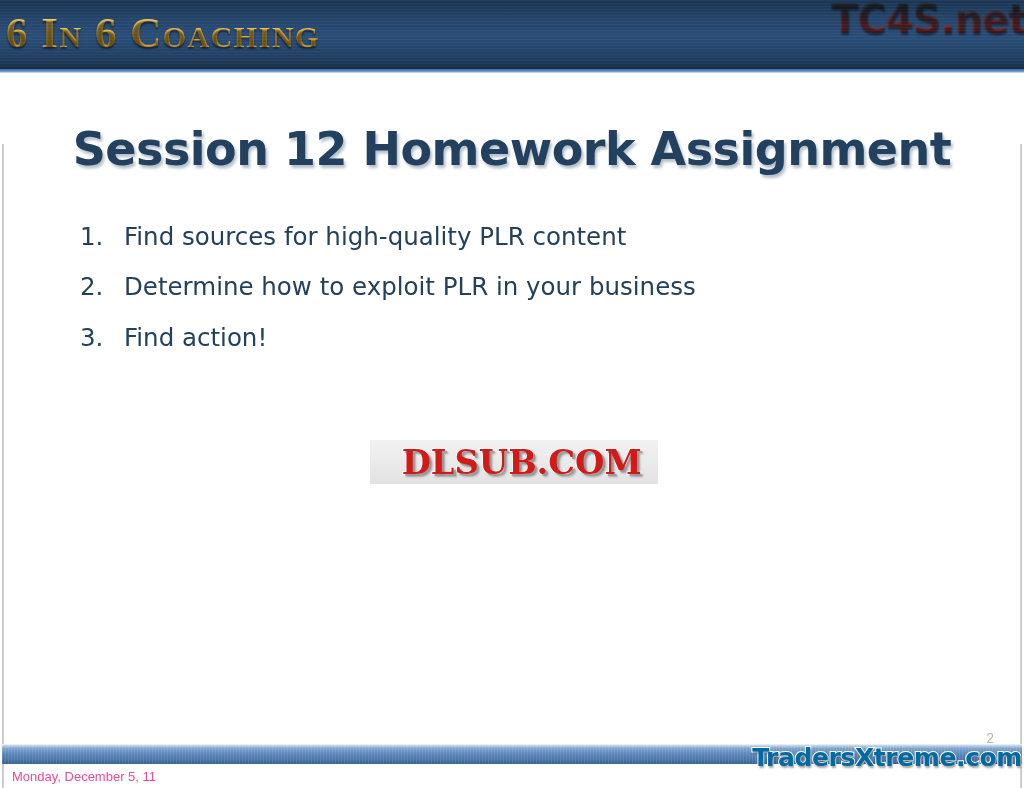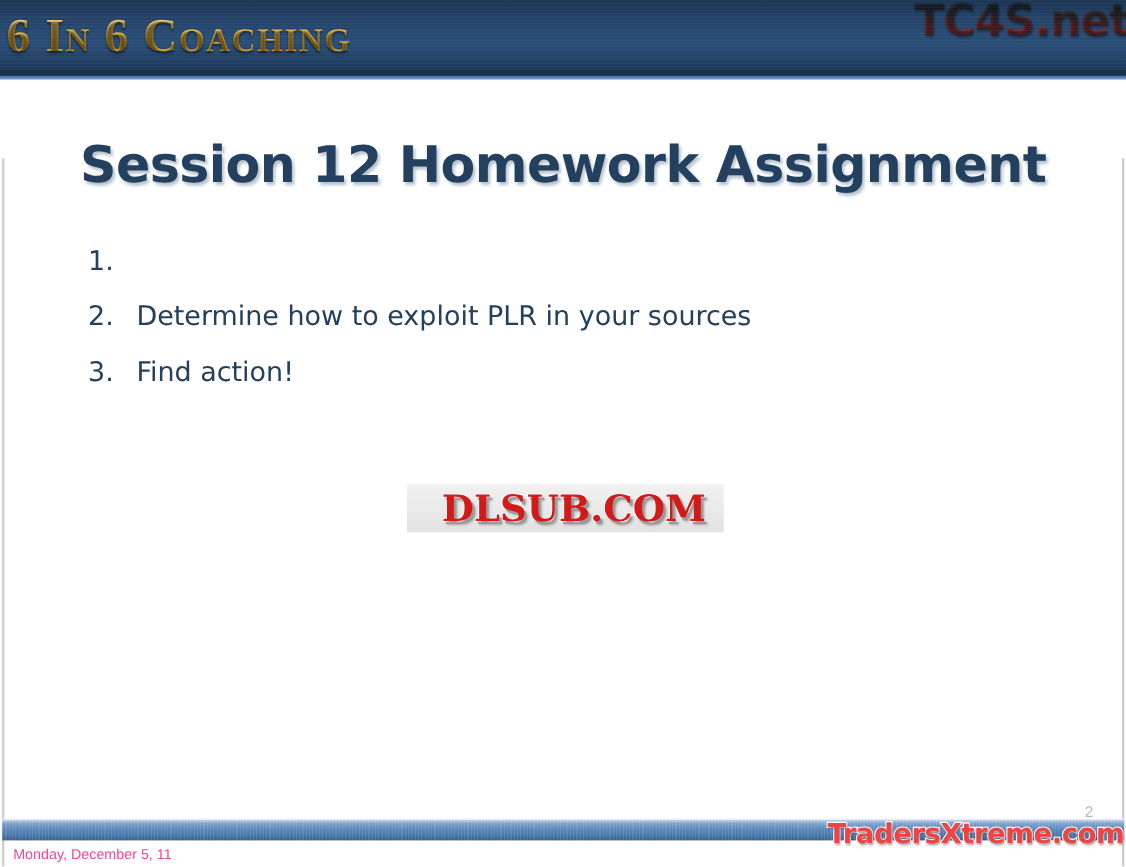--- a/index.html
+++ b/index.html
@@ -221,21 +221,21 @@
   }
 
   .tx-logo {
     position: absolute;
     right: 0px;
     bottom: 16px;
     font-family: "DejaVu Sans", sans-serif;
     font-size: 25px;
     font-weight: 700;
     letter-spacing: -0.4px;
-    color: #ef4444;
+    color: #0369a1;
     -webkit-text-stroke: 2px #ffffff;
     paint-order: stroke fill;
     text-shadow: 1px 2px 2px rgba(60,60,60,0.45);
     white-space: nowrap;
     z-index: 5;
   }
 
   .footer-date {
     position: absolute;
     left: 10px;
@@ -260,24 +260,25 @@
   <div class="body-area">
 
     <div class="edge-left"></div>
     <div class="edge-right"></div>
 
     <div class="slide-title">Session 12 Homework Assignment</div>
 
     <ol class="task-list">
       <li class="task-item">
         <span class="task-num">1.</span>
+        <span class="task-text">Find sources for high-quality PLR content</span>
       </li>
       <li class="task-item">
         <span class="task-num">2.</span>
-        <span class="task-text">Determine how to exploit PLR in your sources</span>
+        <span class="task-text">Determine how to exploit PLR in your business</span>
       </li>
       <li class="task-item">
         <span class="task-num">3.</span>
         <span class="task-text">Find action!</span>
       </li>
     </ol>
 
     <div class="dlsub">
       <span class="dlsub-text">DLSUB.COM</span>
     </div>

